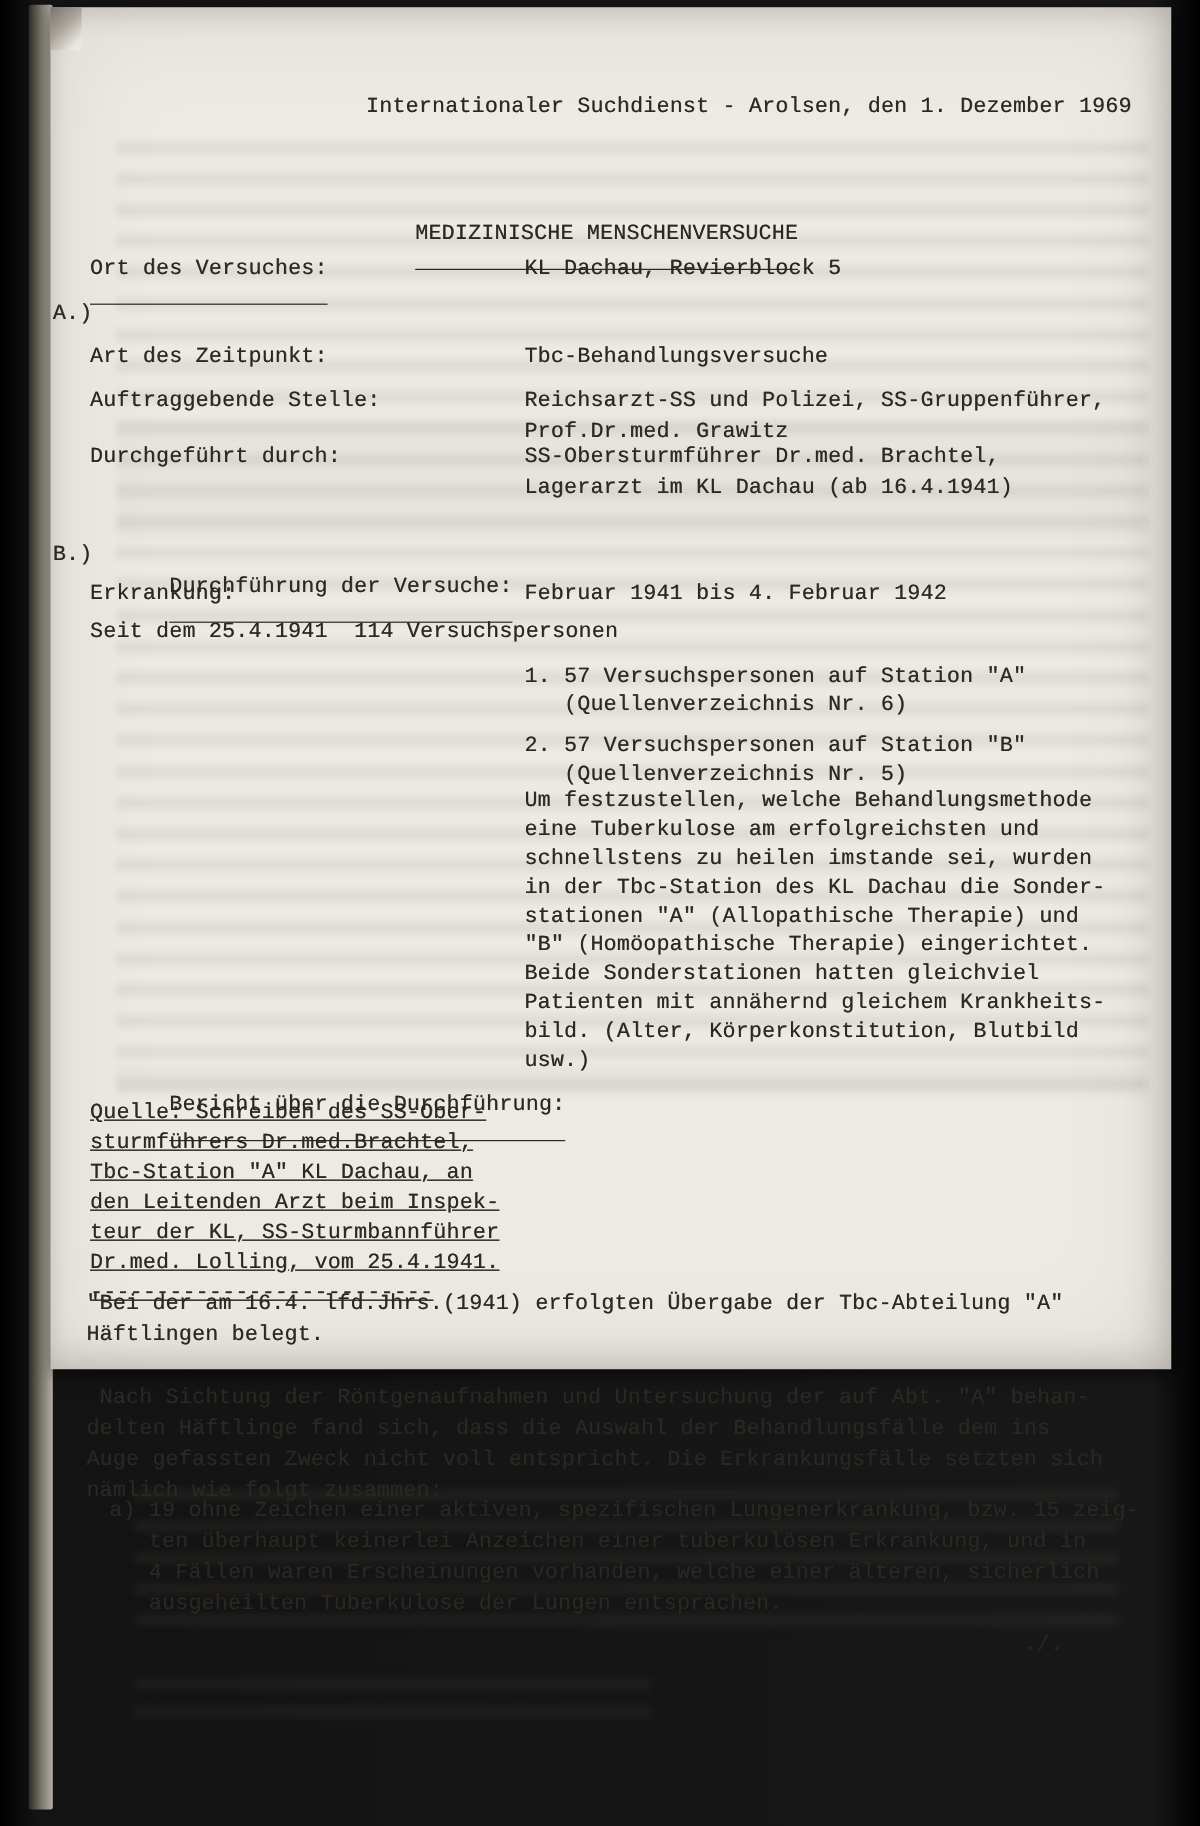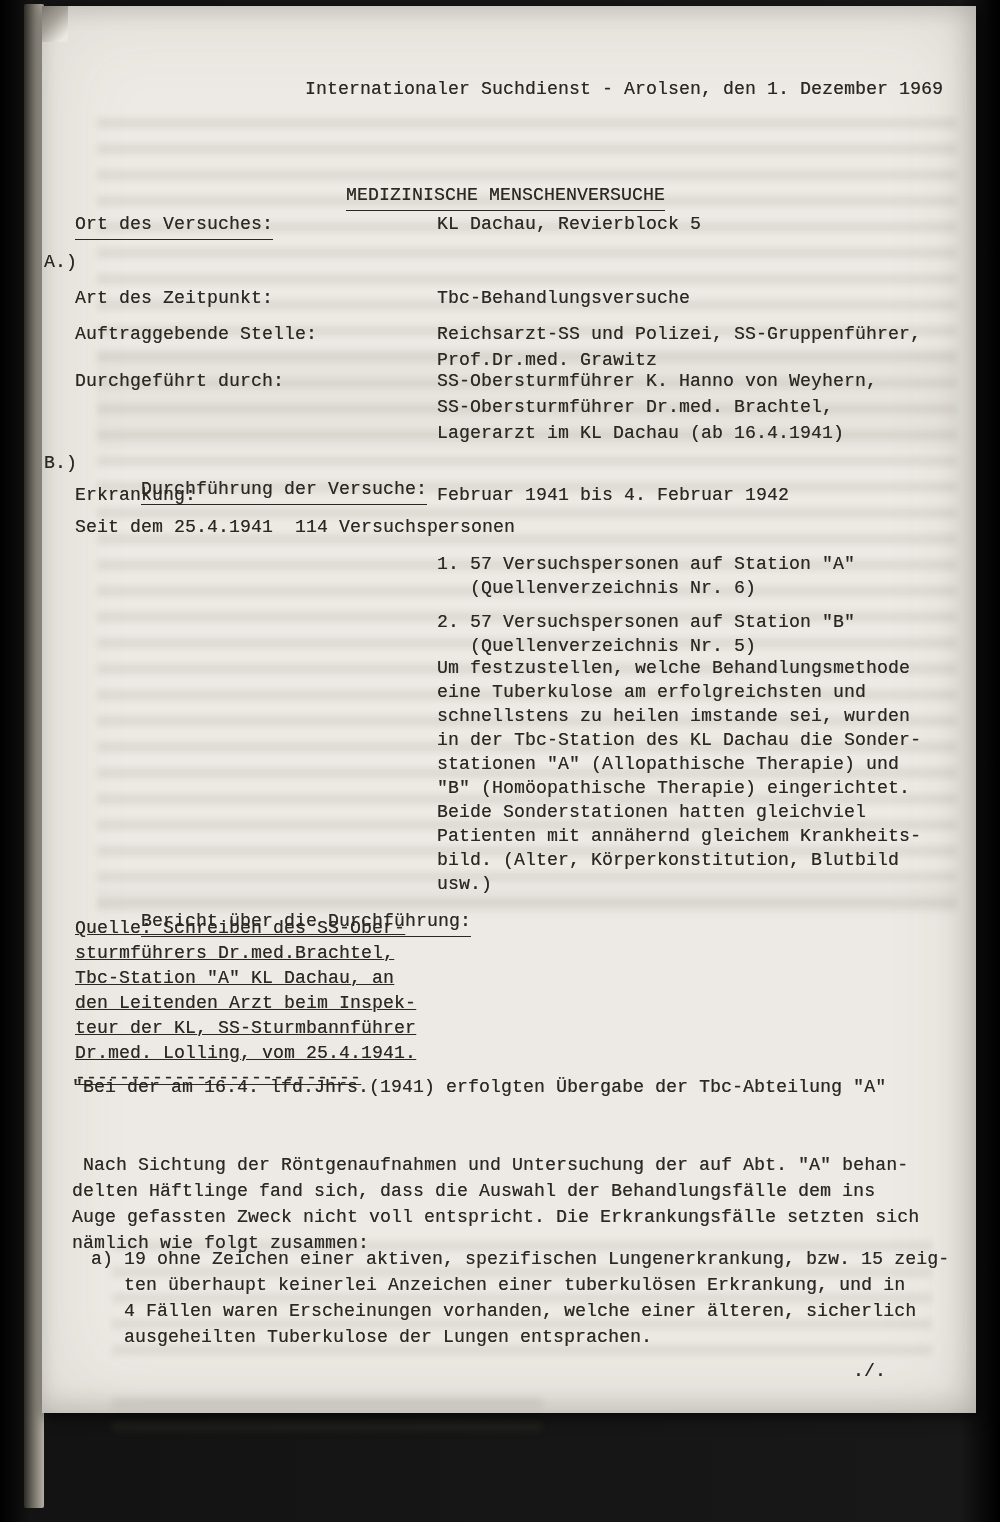--- a/index.html
+++ b/index.html
@@ -13,21 +13,21 @@
   .scan {
     position:absolute; inset:0;
     background:linear-gradient(90deg,#000 0,#131313 3%,#181818 96%,#000 100%);
   }
   .page-edge {
     position:absolute; left:24px; top:4px; width:20px; height:1504px;
     background:linear-gradient(90deg,#2e2c28,#7d796f 55%,#b3afa5);
     border-radius:2px;
   }
   .paper {
-    position:absolute; left:42px; top:6px; width:934px; height:1407px;
+    position:absolute; left:42px; top:6px; width:934px; height:1135px;
     background:#edeae5;
     box-shadow:
       inset 0 0 90px rgba(90,78,55,.13),
       inset -14px 0 28px rgba(0,0,0,.10),
       inset 0 -12px 26px rgba(0,0,0,.08),
       inset 0 10px 18px rgba(0,0,0,.05),
       3px 4px 12px rgba(0,0,0,.65);
   }
   .corner-tear {
     position:absolute; left:0; top:0; width:26px; height:36px;
@@ -54,21 +54,21 @@
   .abs {
     position:absolute; white-space:pre;
     font-size:18px; line-height:26px; letter-spacing:.2px;
     color:#2b2722;
     text-shadow:.3px 0 0 rgba(43,39,34,.65);
   }
   .lh24 { line-height:24px; }
   .lh25 { line-height:25px;text-decoration:underline; }
   .u {
     border-bottom:1.5px solid #2b2722;
-    padding-bottom:2px;
+    padding-bottom:16px;
     display:inline-block;
   }
   .frow { display:flex; }
   .flabel { display:inline-block; width:362px; flex:none; }
   .fvalue { flex:none; }
   .tline { white-space:pre; }
 </style>
 </head>
 <body>
 
@@ -99,21 +99,21 @@
       <span class="fvalue"><div class="tline">Tbc-Behandlungsversuche</div></span>
     </div>
 
     <div class="abs frow" style="top:315px;left:33px">
       <span class="flabel">Auftraggebende Stelle:</span>
       <span class="fvalue"><div class="tline">Reichsarzt-SS und Polizei, SS-Gruppenführer,</div><div class="tline">Prof.Dr.med. Grawitz</div></span>
     </div>
 
     <div class="abs frow" style="top:362px;left:33px">
       <span class="flabel">Durchgeführt durch:</span>
-      <span class="fvalue"><div class="tline">SS-Obersturmführer K. Hanno von Weyhern,</div><div class="tline">SS-Obersturmführer Dr.med. Brachtel,</div><div class="tline">Lagerarzt im KL Dachau (ab 16.4.1941)</div></span>
+      <span class="fvalue"><div class="tline">SS-Obersturmführer Dr.med. Brachtel,</div><div class="tline">Lagerarzt im KL Dachau (ab 16.4.1941)</div></span>
     </div>
 
     <div class="abs" style="top:444px;left:2px">B.)</div>
     <div class="abs" style="top:444px;left:33px">
       <span class="u">Durchführung der Versuche:</span>
     </div>
 
     <div class="abs frow" style="top:476px;left:33px">
       <span class="flabel">Erkrankung:</span>
       <span class="fvalue"><div class="tline">Februar 1941 bis 4. Februar 1942</div></span>
@@ -128,21 +128,21 @@
     <div class="abs lh24" style="top:604px;left:395px"><div class="tline">2. 57 Versuchspersonen auf Station "B"</div><div class="tline">   (Quellenverzeichnis Nr. 5)</div></div>
 
     <div class="abs lh24" style="top:650px;left:395px"><div class="tline">Um festzustellen, welche Behandlungsmethode</div><div class="tline">eine Tuberkulose am erfolgreichsten und</div><div class="tline">schnellstens zu heilen imstande sei, wurden</div><div class="tline">in der Tbc-Station des KL Dachau die Sonder-</div><div class="tline">stationen "A" (Allopathische Therapie) und</div><div class="tline">"B" (Homöopathische Therapie) eingerichtet.</div><div class="tline">Beide Sonderstationen hatten gleichviel</div><div class="tline">Patienten mit annähernd gleichem Krankheits-</div><div class="tline">bild. (Alter, Körperkonstitution, Blutbild</div><div class="tline">usw.)</div></div>
 
     <div class="abs" style="top:876px;left:33px">
       <span class="u">Bericht über die Durchführung:</span>
     </div>
 
     <div class="abs lh25" style="top:910px;left:33px"><div class="tline">Quelle: Schreiben des SS-Ober-</div><div class="tline">sturmführers Dr.med.Brachtel,</div><div class="tline">Tbc-Station "A" KL Dachau, an</div><div class="tline">den Leitenden Arzt beim Inspek-</div><div class="tline">teur der KL, SS-Sturmbannführer</div><div class="tline">Dr.med. Lolling, vom 25.4.1941.</div><div class="tline">--------------------------</div></div>
 
-    <div class="abs" style="top:1068px;left:30px"><div class="tline">"Bei der am 16.4. lfd.Jhrs.(1941) erfolgten Übergabe der Tbc-Abteilung "A"</div></div>
+    <div class="abs" style="top:1068px;left:30px"><div class="tline">"Bei der am 16.4. lfd.Jhrs.(1941) erfolgten Übergabe der Tbc-Abteilung "A"</div><div class="tline">Häftlingen belegt.</div></div>
 
     <div class="abs" style="top:1146px;left:30px"><div class="tline"> Nach Sichtung der Röntgenaufnahmen und Untersuchung der auf Abt. "A" behan-</div><div class="tline">delten Häftlinge fand sich, dass die Auswahl der Behandlungsfälle dem ins</div><div class="tline">Auge gefassten Zweck nicht voll entspricht. Die Erkrankungsfälle setzten sich</div><div class="tline">nämlich wie folgt zusammen:</div></div>
 
     <div class="abs" style="top:1240px;left:49px"><div class="tline">a) 19 ohne Zeichen einer aktiven, spezifischen Lungenerkrankung, bzw. 15 zeig-</div><div class="tline">   ten überhaupt keinerlei Anzeichen einer tuberkulösen Erkrankung, und in</div><div class="tline">   4 Fällen waren Erscheinungen vorhanden, welche einer älteren, sicherlich</div><div class="tline">   ausgeheilten Tuberkulose der Lungen entsprachen.</div></div>
 
     <div class="abs" style="top:1352px;left:811px">./.</div>
   </div>
 </div>
 
 </body></html>

